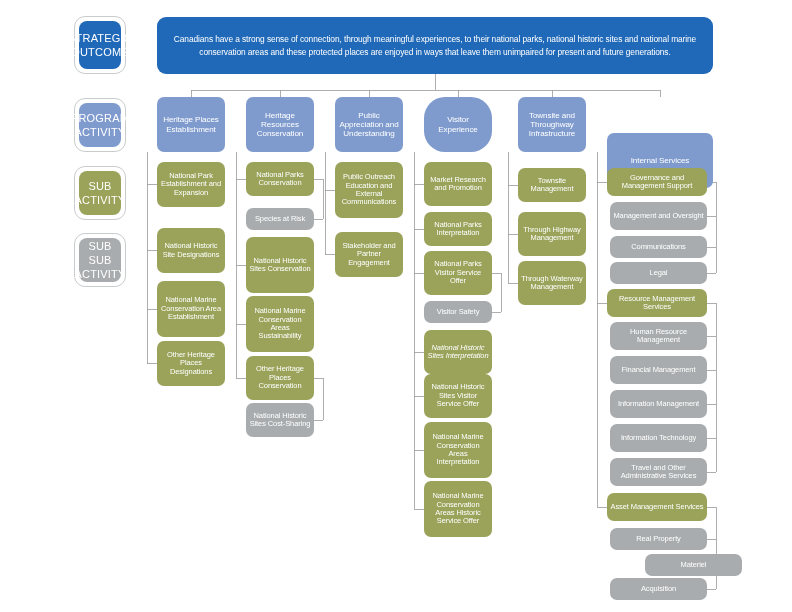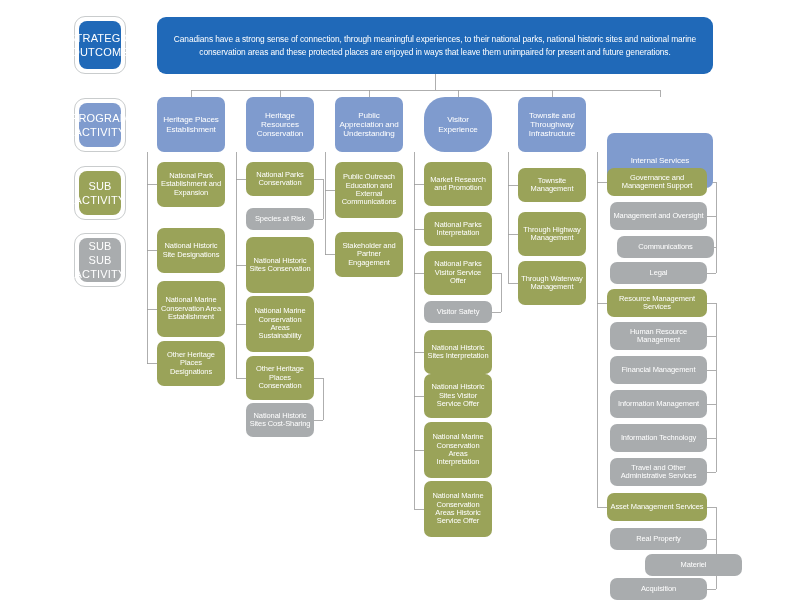--- a/index.html
+++ b/index.html
@@ -193,32 +193,32 @@
       <div class="node node-sub" style="left: 246px; top: 356px; width: 68px; height: 44px;">Other Heritage Places Conservation</div>
       <div class="node node-subsub" style="left: 246px; top: 403px; width: 68px; height: 34px;">National Historic Sites Cost-Sharing</div>
       <div class="node node-program" style="left: 335px; top: 97px; width: 68px; height: 55px;">Public Appreciation and Understanding</div>
       <div class="node node-sub" style="left: 335px; top: 162px; width: 68px; height: 56px;">Public Outreach Education and External Communications</div>
       <div class="node node-sub" style="left: 335px; top: 232px; width: 68px; height: 45px;">Stakeholder and Partner Engagement</div>
       <div class="node node-program" style="left: 424px; top: 97px; width: 68px; height: 55px; border-radius: 21px;">Visitor Experience</div>
       <div class="node node-sub" style="left: 424px; top: 162px; width: 68px; height: 44px;">Market Research and Promotion</div>
       <div class="node node-sub" style="left: 424px; top: 212px; width: 68px; height: 34px;">National Parks Interpretation</div>
       <div class="node node-sub" style="left: 424px; top: 251px; width: 68px; height: 44px;">National Parks Visitor Service Offer</div>
       <div class="node node-subsub" style="left: 424px; top: 301px; width: 68px; height: 22px;">Visitor Safety</div>
-      <div class="node node-sub" style="left: 424px; top: 330px; width: 68px; height: 44px;">National Historic Sites Interpretation</div>
+      <div class="node node-sub" style="left: 424px; top: 330px; width: 68px; height: 44px; font-style: italic;">National Historic Sites Interpretation</div>
       <div class="node node-sub" style="left: 424px; top: 374px; width: 68px; height: 44px;">National Historic Sites Visitor Service Offer</div>
       <div class="node node-sub" style="left: 424px; top: 422px; width: 68px; height: 56px;">National Marine Conservation Areas Interpretation</div>
       <div class="node node-sub" style="left: 424px; top: 481px; width: 68px; height: 56px;">National Marine Conservation Areas Historic Service Offer</div>
       <div class="node node-program" style="left: 518px; top: 97px; width: 68px; height: 55px;">Townsite and Throughway Infrastructure</div>
       <div class="node node-sub" style="left: 518px; top: 168px; width: 68px; height: 34px;">Townsite Management</div>
       <div class="node node-sub" style="left: 518px; top: 212px; width: 68px; height: 44px;">Through Highway Management</div>
       <div class="node node-sub" style="left: 518px; top: 261px; width: 68px; height: 44px;">Through Waterway Management</div>
       <div class="node node-program" style="left: 607px; top: 97px; width: 106px; height: 55px; margin-top: 36px;">Internal Services</div>
       <div class="node node-sub" style="left: 607px; top: 168px; width: 100px; height: 28px;">Governance and Management Support</div>
       <div class="node node-subsub" style="left: 610px; top: 202px; width: 97px; height: 28px;">Management and Oversight</div>
-      <div class="node node-subsub" style="left: 610px; top: 236px; width: 97px; height: 22px; margin-left: 7px;">Communications</div>
+      <div class="node node-subsub" style="left: 610px; top: 236px; width: 97px; height: 22px;">Communications</div>
       <div class="node node-subsub" style="left: 610px; top: 262px; width: 97px; height: 22px;">Legal</div>
       <div class="node node-sub" style="left: 607px; top: 289px; width: 100px; height: 28px;">Resource Management Services</div>
       <div class="node node-subsub" style="left: 610px; top: 322px; width: 97px; height: 28px;">Human Resource Management</div>
       <div class="node node-subsub" style="left: 610px; top: 356px; width: 97px; height: 28px;">Financial Management</div>
       <div class="node node-subsub" style="left: 610px; top: 390px; width: 97px; height: 28px;">Information Management</div>
       <div class="node node-subsub" style="left: 610px; top: 424px; width: 97px; height: 28px;">Information Technology</div>
       <div class="node node-subsub" style="left: 610px; top: 458px; width: 97px; height: 28px;">Travel and Other Administrative Services</div>
       <div class="node node-sub" style="left: 607px; top: 493px; width: 100px; height: 28px;">Asset Management Services</div>
       <div class="node node-subsub" style="left: 610px; top: 528px; width: 97px; height: 22px;">Real Property</div>
       <div class="node node-subsub" style="left: 645px; top: 554px; width: 97px; height: 22px;">Materiel</div>

